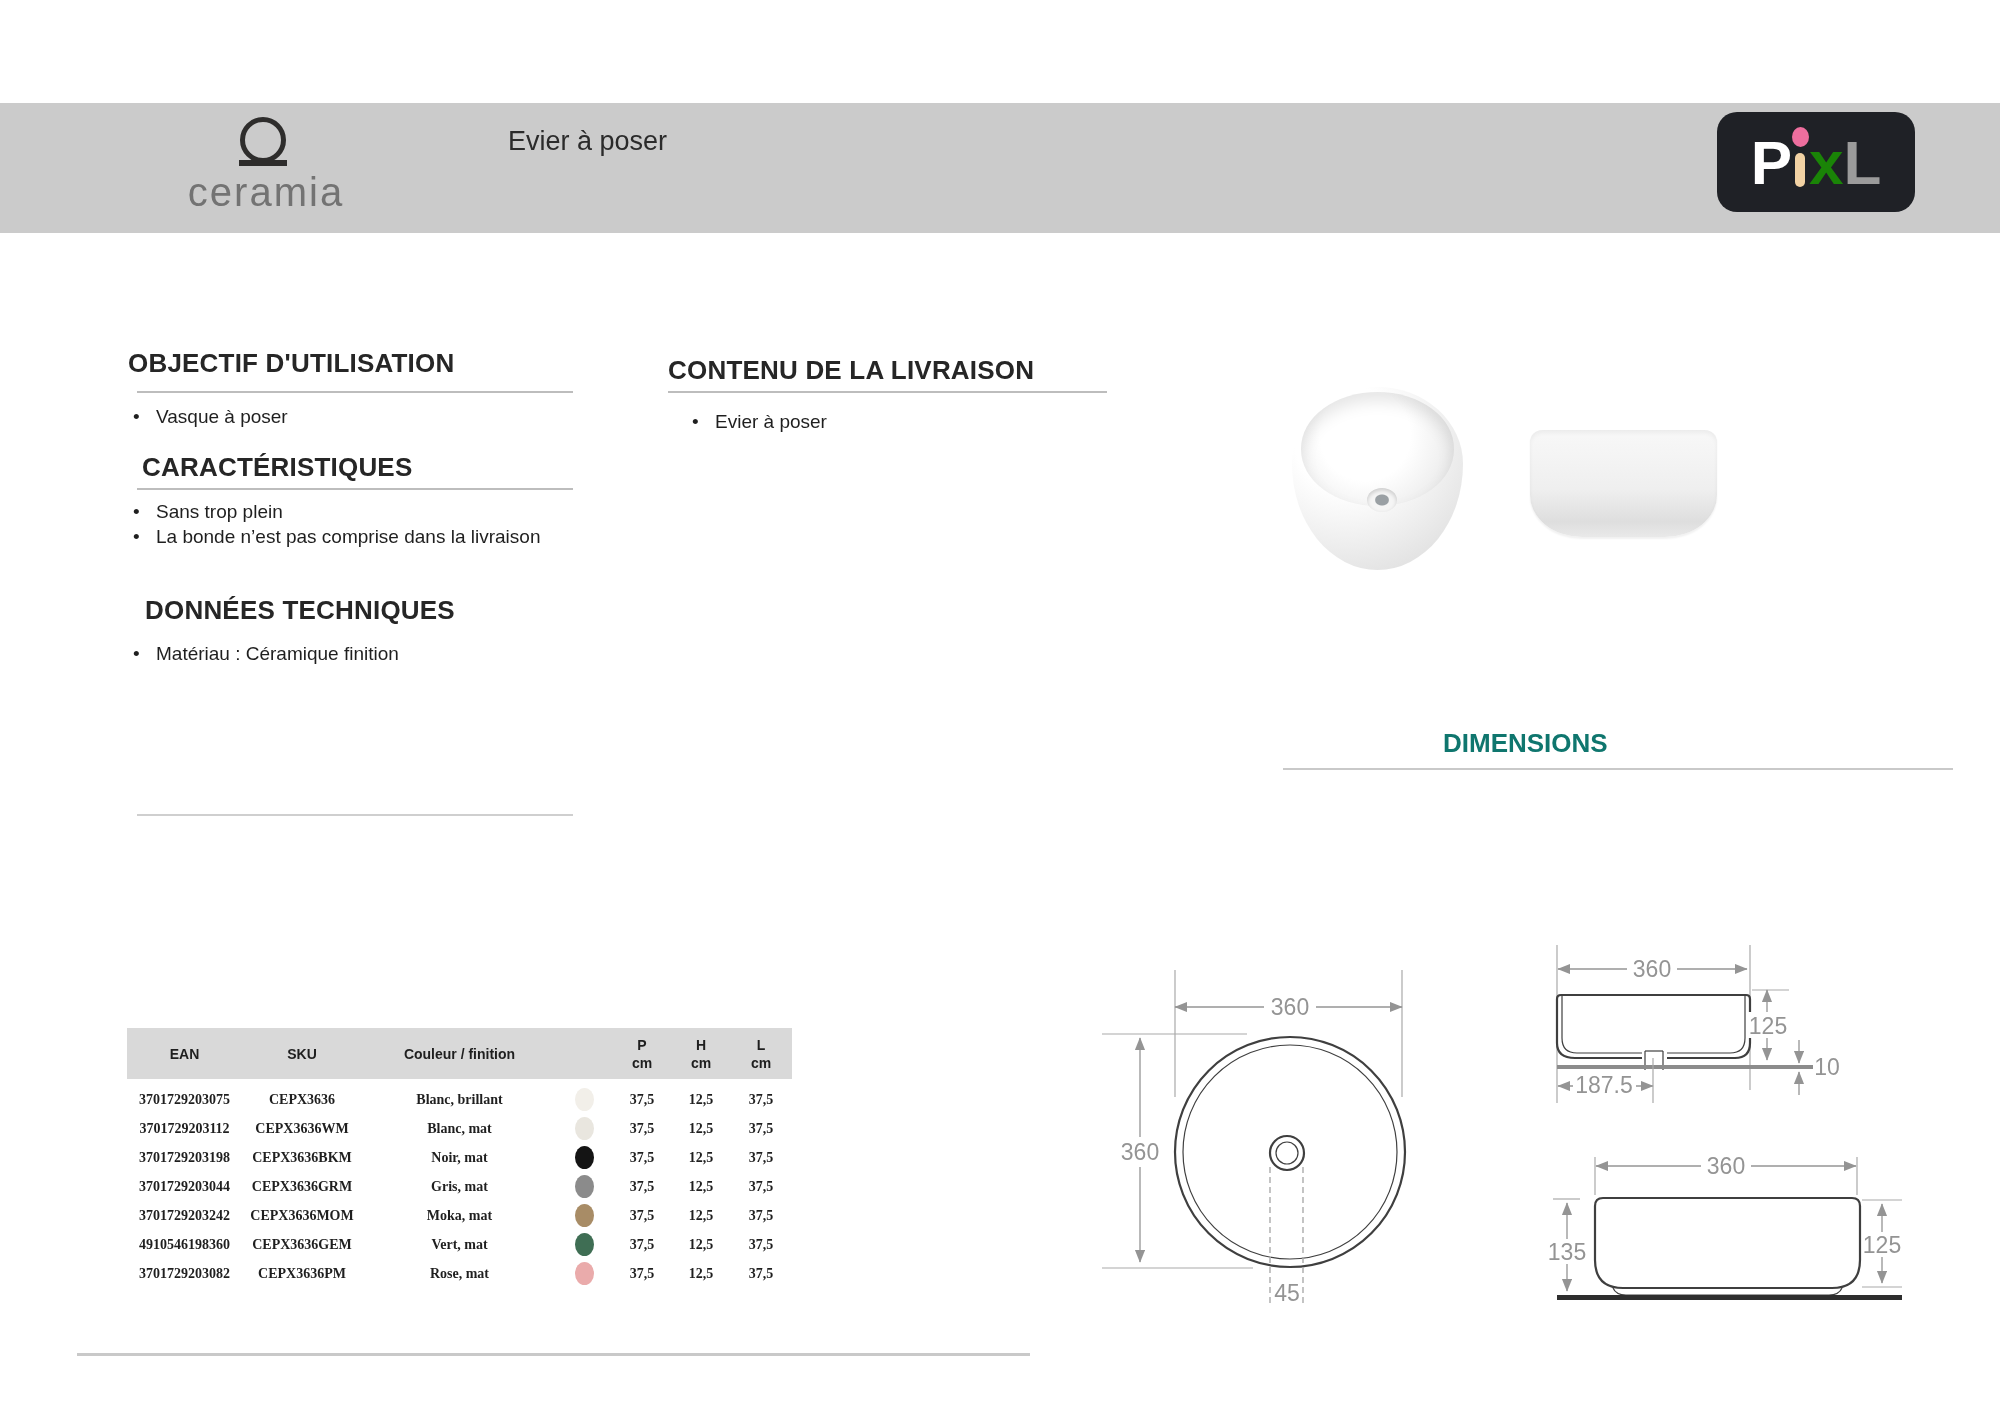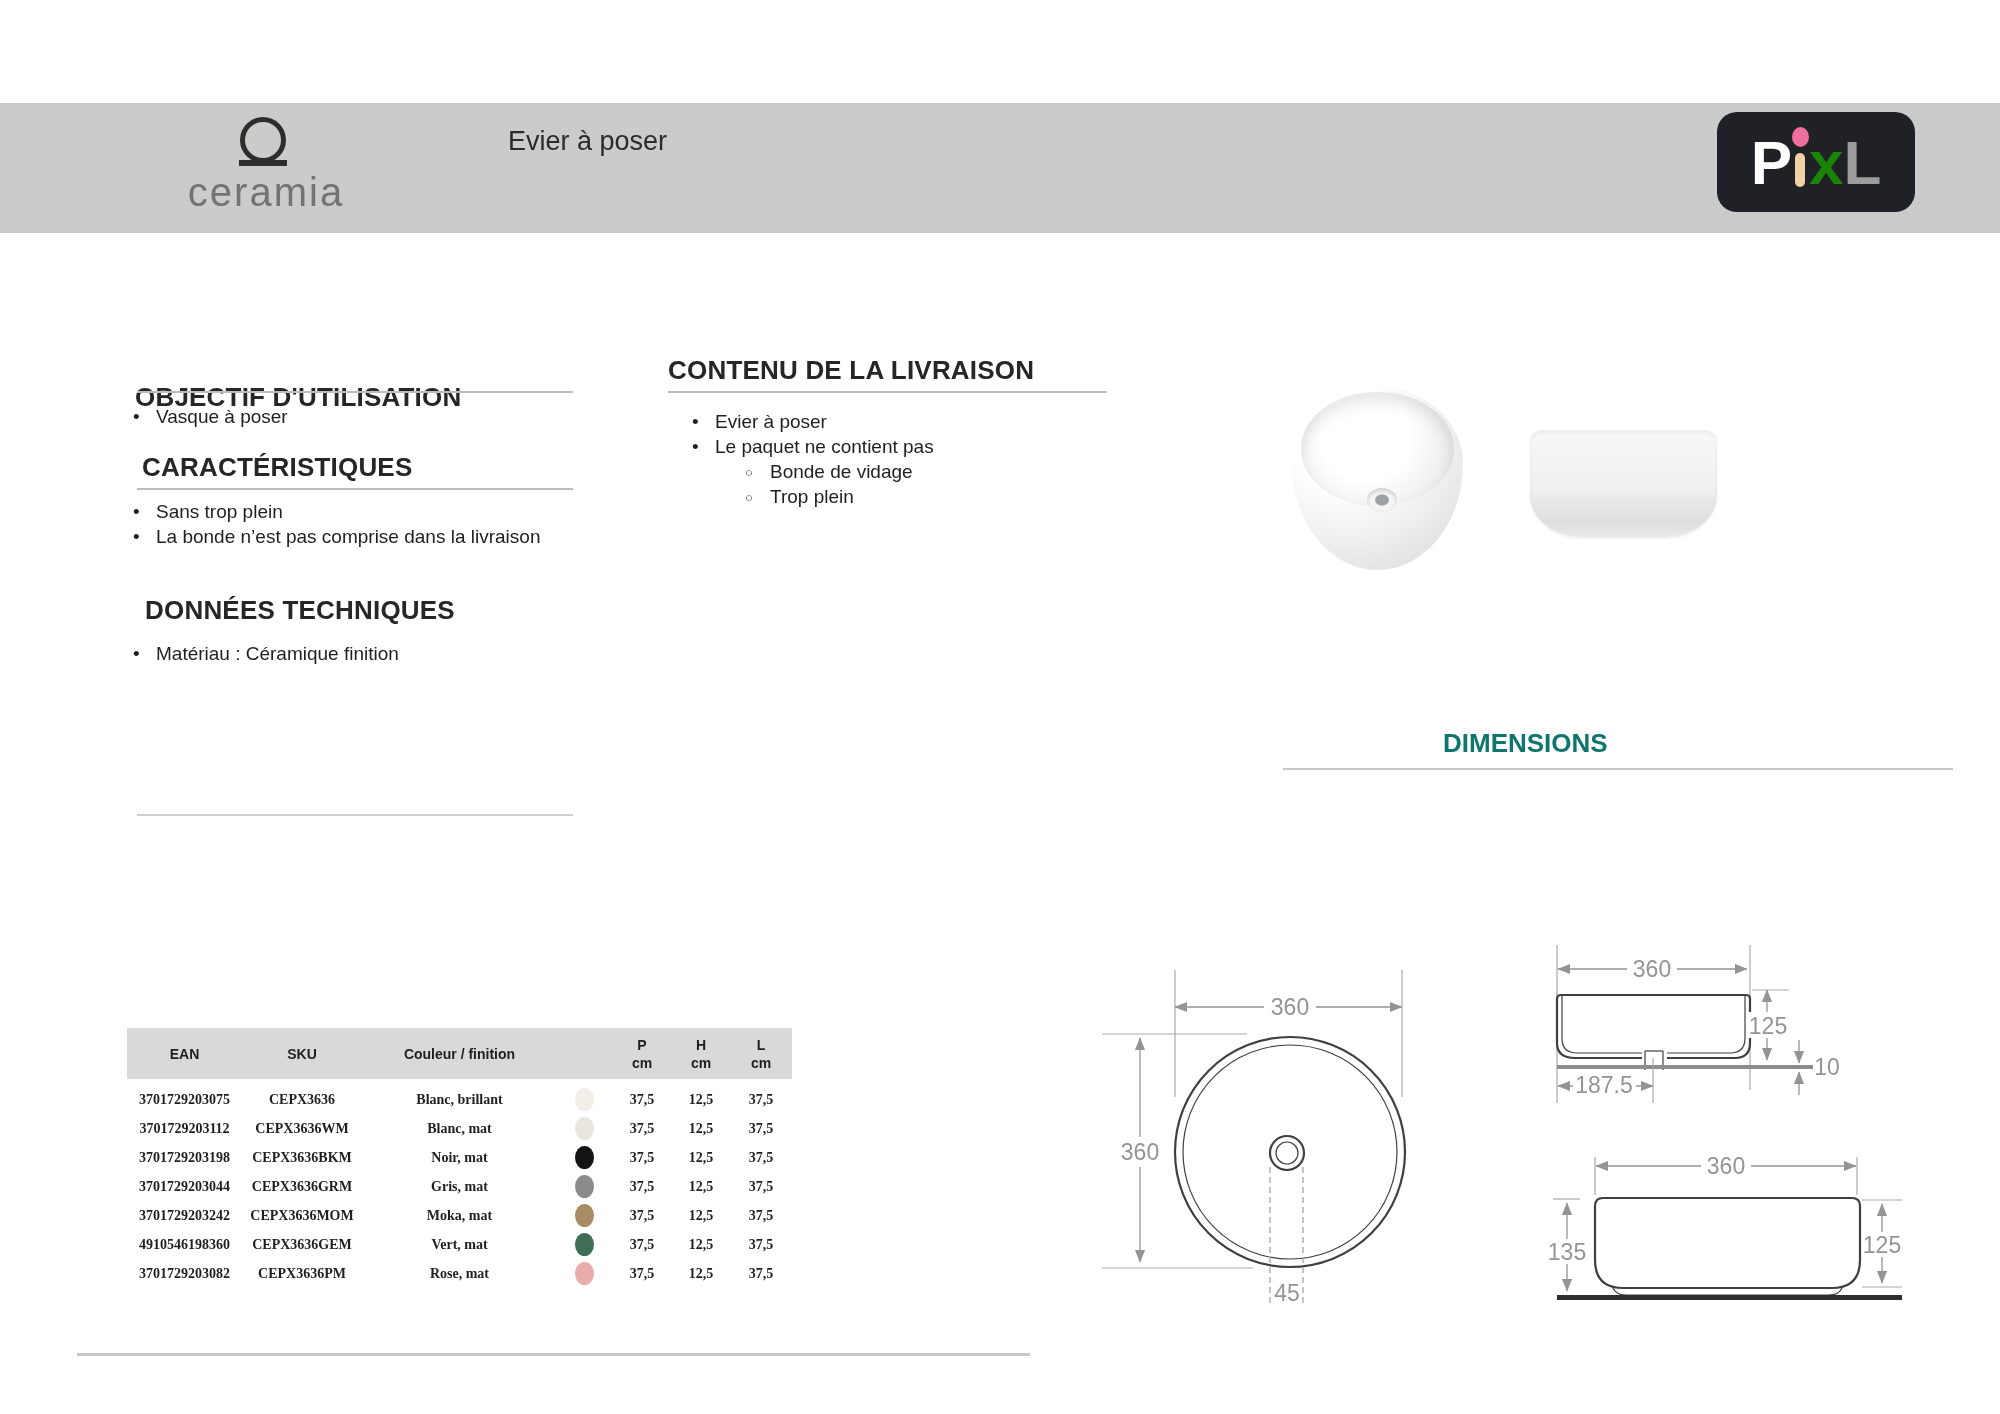--- a/index.html
+++ b/index.html
@@ -104,21 +104,21 @@
 <div class="abs pixl">
   <span class="p">P</span>
     <span class="istem">
       <span class="idot"></span>
     </span>
     <span class="x">x</span>
     <span class="l">L</span>
 </div>
 
 
-<h2 class="abs sec" style="left:135px;top:348px;margin-top:34px;">OBJECTIF D'UTILISATION</h2>
+<h2 class="abs sec" style="left:128px;top:348px;">OBJECTIF D'UTILISATION</h2>
 <div class="abs rule" style="left:137px;top:391px;width:436px;"></div>
 <ul class="abs bul" style="left:131px;top:404px;">
   <li>Vasque à poser</li>
 </ul>
 
 <h2 class="abs sec" style="left:142px;top:452px;">CARACTÉRISTIQUES</h2>
 <div class="abs rule" style="left:137px;top:488px;width:436px;"></div>
 <ul class="abs bul" style="left:131px;top:499px;">
   <li>Sans trop plein</li>
   <li>La bonde n’est pas comprise dans la livraison</li>
@@ -128,26 +128,20 @@
 <ul class="abs bul" style="left:131px;top:641px;">
   <li>Matériau : Céramique finition</li>
 </ul>
 <div class="abs mid-rule"></div>
 
 
 <h2 class="abs sec" style="left:668px;top:355px;">CONTENU DE LA LIVRAISON</h2>
 <div class="abs rule" style="left:668px;top:391px;width:439px;"></div>
 <ul class="abs bul" style="left:690px;top:409px;">
   <li>Evier à poser</li>
-  <li><span>Le paquet ne contient pas</span>
-    <ul class="sub">
-      <li>Bonde de vidage</li>
-      <li>Trop plein</li>
-    </ul>
-  </li>
 </ul>
 
 
 <div class="abs photo-top">
   <div class="cavity"></div>
   <div class="drain"></div>
 </div>
 <div class="abs photo-side"></div>
 
 

